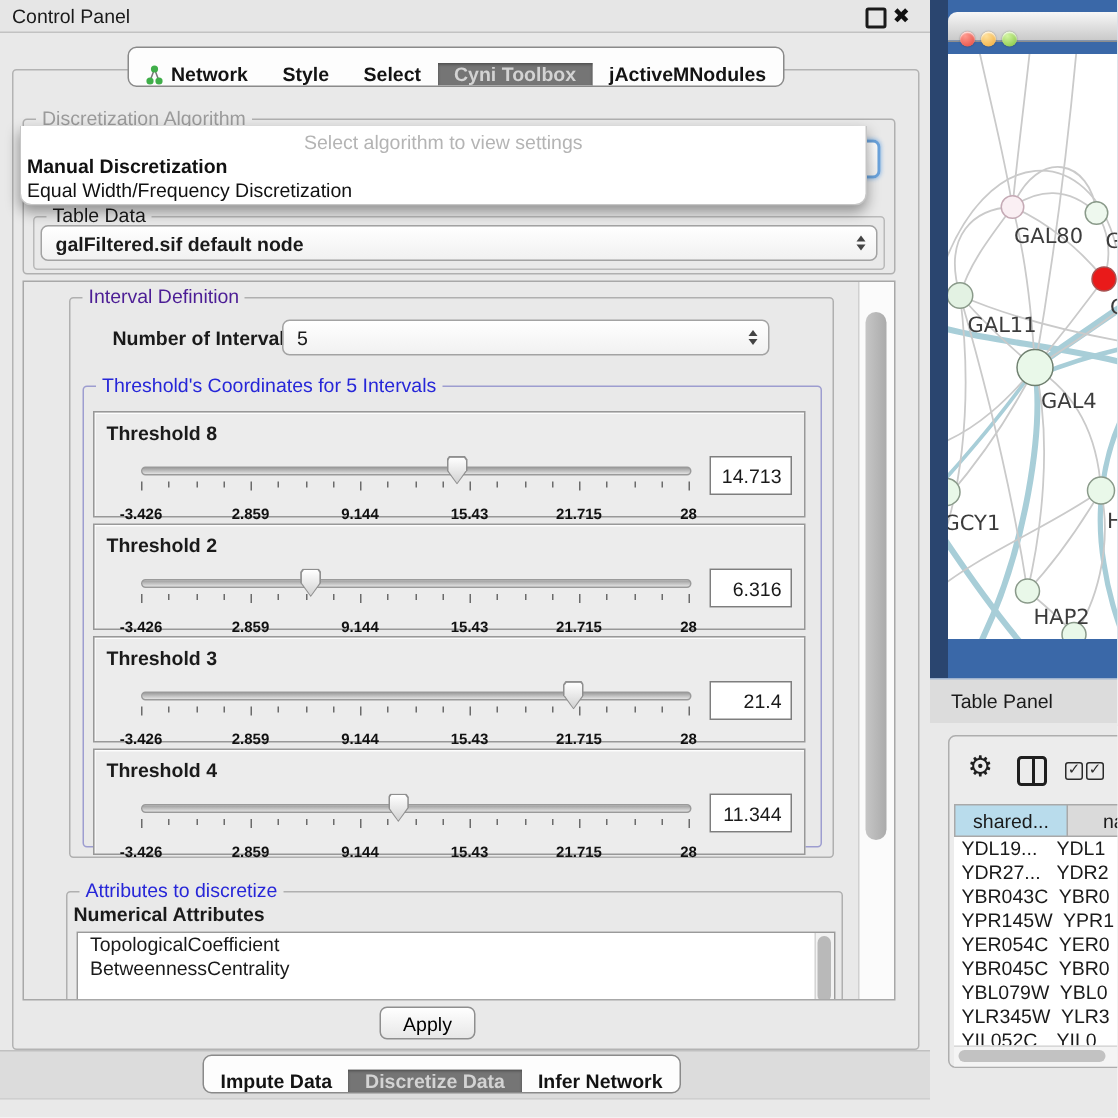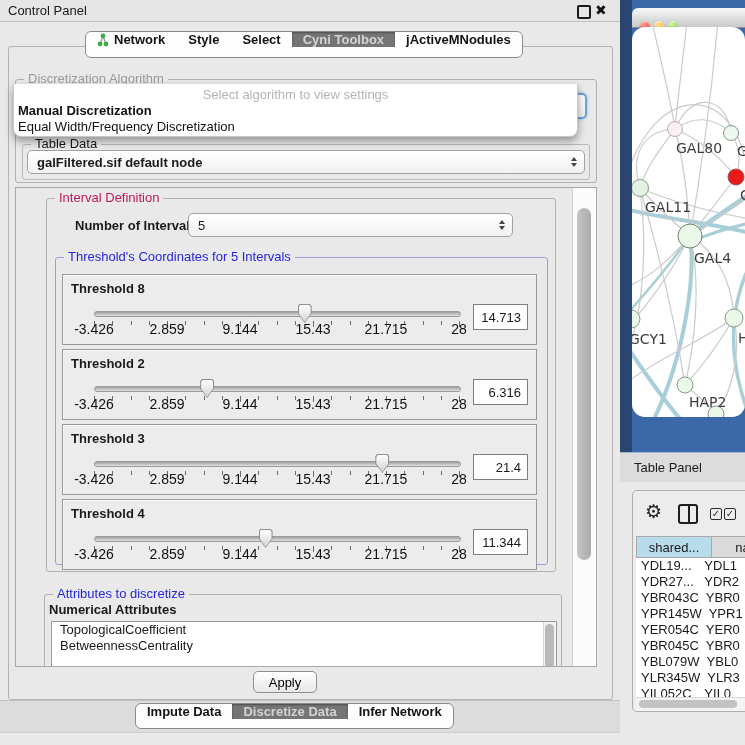--- a/index.html
+++ b/index.html
@@ -7,34 +7,34 @@
         font-family:"Liberation Sans","DejaVu Sans",sans-serif;font-size:13px;color:#1a1a1a;}
   .abs{position:absolute;}
 
   
   #titlebar{left:0;top:0;width:620px;height:21px;background:#e6e6e6;border-bottom:1px solid #c2c2c2;}
   #titlebar .t{position:absolute;left:8px;top:3px;font-size:13px;}
   .float-ic{position:absolute;top:5px;width:10px;height:10px;border:2px solid #1a1a1a;border-radius:2px;}
   .close-ic{position:absolute;top:2px;font-weight:bold;font-size:14px;color:#111;}
 
   
-  .tabbar{position:absolute;display:flex;align-items:flex-start;background:#fdfdfd;
+  .tabbar{position:absolute;display:flex;align-items:flex-end;background:#fdfdfd;
           border:1px solid #8a8a8a;border-radius:6px;overflow:hidden;font-weight:bold;z-index:20;}
   .tab{display:flex;align-items:center;gap:5px;padding:0 11px;color:#131313;cursor:default;white-space:nowrap;}
   .tab.selected{background:#757575;color:#d3d3d3;box-shadow:inset 0 1px 2px rgba(0,0,0,.35);}
   .tabsep{width:1px;background:#c3c3c3;margin:4px 0;}
 
   
   #panel{left:8px;top:46px;width:603px;height:652px;background:#e9e9e9;border:1px solid #b3b3b3;border-radius:3px;}
 
   
   .group{position:absolute;border:1px solid #b0b0b0;border-radius:3px;}
   .gtitle{position:absolute;top:-9px;left:8px;background:#e9e9e9;padding:0 4px;font-size:13px;white-space:nowrap;}
   .gtitle.gray{color:#9b9b9b;}
-  .gtitle.green{color:#be185d;}
+  .gtitle.green{color:#4c1d95;}
   .gtitle.blue{color:#2626d8;}
 
   
   .combo{position:absolute;background:linear-gradient(#ffffff,#f1f1f1);border:1px solid #a3a3a3;
          border-radius:5px;display:flex;align-items:center;padding:0 22px 0 9px;box-sizing:border-box;}
   .combo.focused{border:2px solid #6ba3dc;box-shadow:0 0 3px #8cb8e6;}
   .spinner{position:absolute;right:7px;top:50%;transform:translateY(-50%);display:flex;flex-direction:column;gap:2px;}
   .spinner i{display:block;width:0;height:0;border-left:3.5px solid transparent;border-right:3.5px solid transparent;}
   .spinner .up{border-bottom:4.5px solid #444;}
   .spinner .dn{border-top:4.5px solid #444;}
@@ -52,21 +52,21 @@
   #vscroll .thumb{position:absolute;left:4px;top:20px;width:14px;height:352px;background:linear-gradient(90deg,#c6c6c6,#ababab);border-radius:7px;}
 
   
   .throw{position:absolute;left:6px;width:475px;height:71px;background:#ececec;border:1px solid #989898;
          box-shadow:inset 0 1px 0 rgba(255,255,255,.9),inset 1px 0 0 rgba(255,255,255,.6);box-sizing:border-box;}
   .throw .ttl{position:absolute;left:8px;top:6px;font-weight:bold;}
   .sl{position:absolute;left:31px;top:36px;width:365px;}
   .sl .track{position:absolute;left:0;top:0;width:365px;height:4px;border:1px solid #9a9a9a;border-radius:3px;
              background:linear-gradient(#9f9f9f,#e2e2e2);}
   .sl .tick{position:absolute;width:1px;background:#6b6b6b;top:10px;}
-  .sl .tlabel{position:absolute;top:10px;transform:translateX(-50%);font-size:14px;font-weight:normal;color:#111;white-space:nowrap;}
+  .sl .tlabel{position:absolute;top:27px;transform:translateX(-50%);font-size:10px;font-weight:bold;color:#111;white-space:nowrap;}
   .handle{position:absolute;top:-7px;width:14px;height:19px;background:#8f8f8f;
           clip-path:polygon(12% 0,88% 0,100% 12%,100% 50%,50% 100%,0 50%,0 12%);}
   .handle i{position:absolute;left:1px;top:1px;width:12px;height:17px;background:linear-gradient(#ffffff,#d2d2d2);
           clip-path:polygon(12% 0,88% 0,100% 12%,100% 50%,50% 100%,0 50%,0 12%);}
   .vbox{position:absolute;right:8px;top:29px;width:55px;height:26px;background:#fff;border:1px solid #7e7e7e;
         display:flex;align-items:center;justify-content:flex-end;padding-right:6px;box-sizing:border-box;}
 
   
   #attrList{position:absolute;left:6px;top:26px;width:506px;height:60px;background:#fff;border:1px solid #9a9a9a;
             overflow:hidden;box-sizing:border-box;}
@@ -78,21 +78,21 @@
        font-size:13px;display:flex;align-items:center;justify-content:center;}
 
   #bottomband{left:0;top:700px;width:620px;height:31px;background:#dcdcdc;border-top:1px solid #c0c0c0;border-bottom:1px solid #cfcfcf;}
 
   
   #bluebg{left:620px;top:0;width:125px;height:452px;background:#3a68a8;}
   #bluestrip{left:620px;top:0;width:12px;height:452px;background:#2a456f;}
   #macbar{left:632px;top:8px;width:113px;height:19px;background:linear-gradient(#f7f7f7,#c9c9c9);
           border-bottom:1px solid #8d8d8d;border-top-left-radius:6px;}
   .light{position:absolute;top:13px;width:10px;height:10px;border-radius:50%;box-shadow:inset 0 1px 1px rgba(255,255,255,.8),0 0 1px rgba(0,0,0,.5);}
-  #canvas{left:632px;top:27px;width:113px;height:390px;background:#ffffff;border-radius:13px;}
+  #canvas{left:632px;top:36px;width:113px;height:390px;background:#ffffff;}
 
   
   #tpbar{left:620px;top:452px;width:125px;height:30px;background:#dcdcdc;border-top:1px solid #9fb3cf;border-bottom:1px solid #c9c9c9;}
   #tpbar .t{position:absolute;left:14px;top:7px;}
   #tpbg{left:620px;top:482px;width:125px;height:263px;background:#e9e9e9;}
   #tpbox{left:632px;top:490px;width:120px;height:222px;background:#ececec;border:1px solid #aeaeae;border-radius:5px;box-sizing:border-box;}
   .gear{position:absolute;font-size:19px;color:#1f1f1f;line-height:1;}
   .splitcol{position:absolute;width:16px;height:16px;border:2px solid #1f1f1f;border-radius:3px;}
   .splitcol i{position:absolute;left:50%;top:0;width:2px;height:100%;background:#1f1f1f;}
   .cb{position:absolute;width:10px;height:10px;border:1.5px solid #2a2a2a;border-radius:2px;font-size:10px;line-height:10px;

